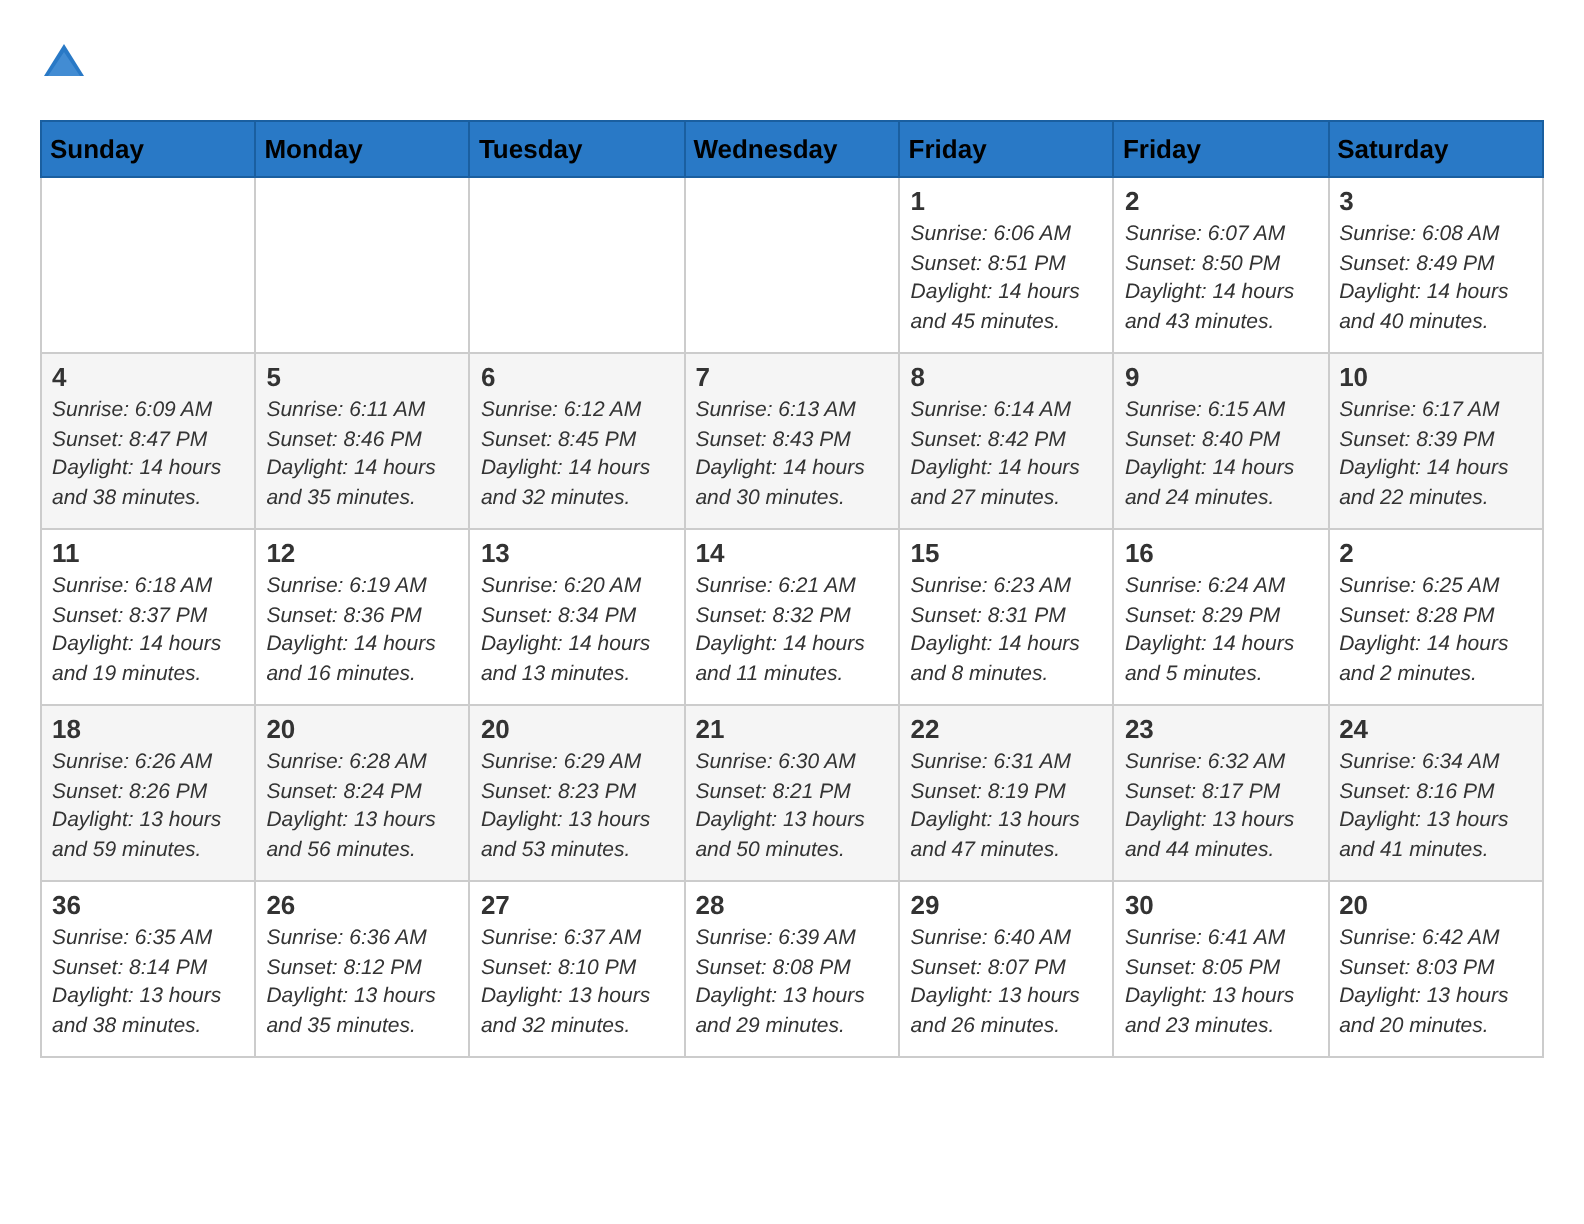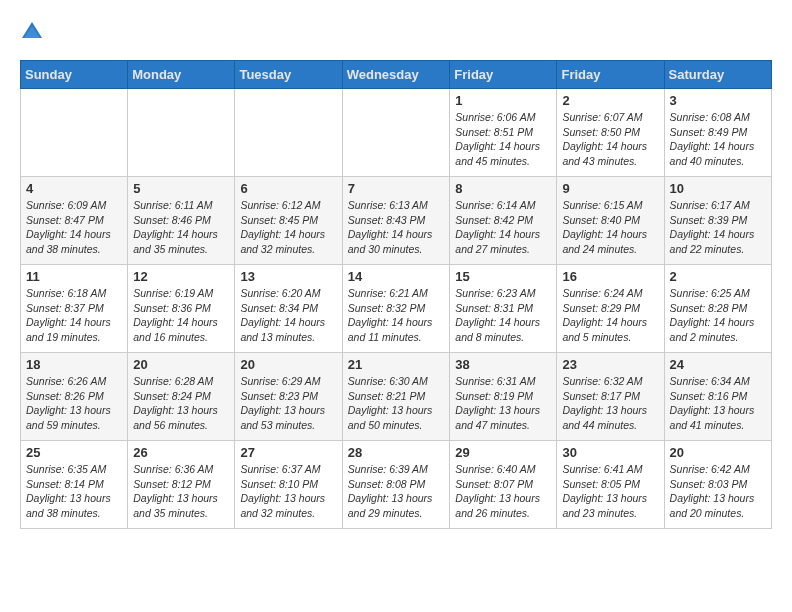--- a/index.html
+++ b/index.html
@@ -48,21 +48,21 @@
       font-size: 18px;
       color: #555;
     }
     .calendar {
       width: 100%;
       border-collapse: collapse;
       font-size: 11px;
     }
     .calendar thead tr th {
       background-color: #2979c6;
-      color: #e5e5e5;
+      color: #000000;
       padding: 6px 4px;
       text-align: left;
       font-size: 13px;
       font-weight: bold;
       border: 1px solid #1a5fa0;
     }
     .calendar tbody tr td {
       vertical-align: top;
       padding: 4px 5px;
       border: 1px solid #ccc;
@@ -215,35 +215,35 @@
         </td>
         <td>
           <span class="day-num">20</span>
           <div class="day-detail">Sunrise: 6:29 AM<br>Sunset: 8:23 PM<br>Daylight: 13 hours<br>and 53 minutes.</div>
         </td>
         <td>
           <span class="day-num">21</span>
           <div class="day-detail">Sunrise: 6:30 AM<br>Sunset: 8:21 PM<br>Daylight: 13 hours<br>and 50 minutes.</div>
         </td>
         <td>
-          <span class="day-num">38</span>
+          <span class="day-num">22</span>
           <div class="day-detail">Sunrise: 6:31 AM<br>Sunset: 8:19 PM<br>Daylight: 13 hours<br>and 47 minutes.</div>
         </td>
         <td>
           <span class="day-num">23</span>
           <div class="day-detail">Sunrise: 6:32 AM<br>Sunset: 8:17 PM<br>Daylight: 13 hours<br>and 44 minutes.</div>
         </td>
         <td>
           <span class="day-num">24</span>
           <div class="day-detail">Sunrise: 6:34 AM<br>Sunset: 8:16 PM<br>Daylight: 13 hours<br>and 41 minutes.</div>
         </td>
       </tr>
       <tr>
         <td>
-          <span class="day-num">25</span>
+          <span class="day-num">36</span>
           <div class="day-detail">Sunrise: 6:35 AM<br>Sunset: 8:14 PM<br>Daylight: 13 hours<br>and 38 minutes.</div>
         </td>
         <td>
           <span class="day-num">26</span>
           <div class="day-detail">Sunrise: 6:36 AM<br>Sunset: 8:12 PM<br>Daylight: 13 hours<br>and 35 minutes.</div>
         </td>
         <td>
           <span class="day-num">27</span>
           <div class="day-detail">Sunrise: 6:37 AM<br>Sunset: 8:10 PM<br>Daylight: 13 hours<br>and 32 minutes.</div>
         </td>

